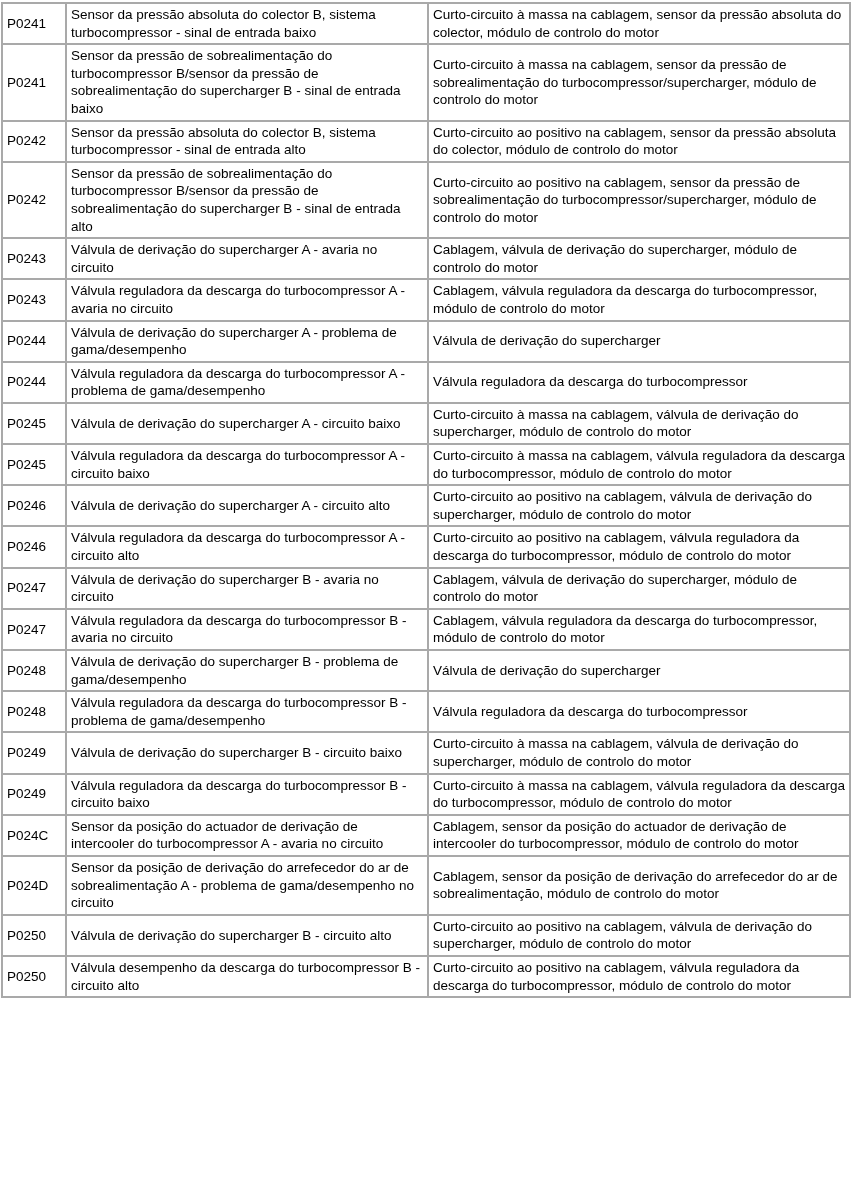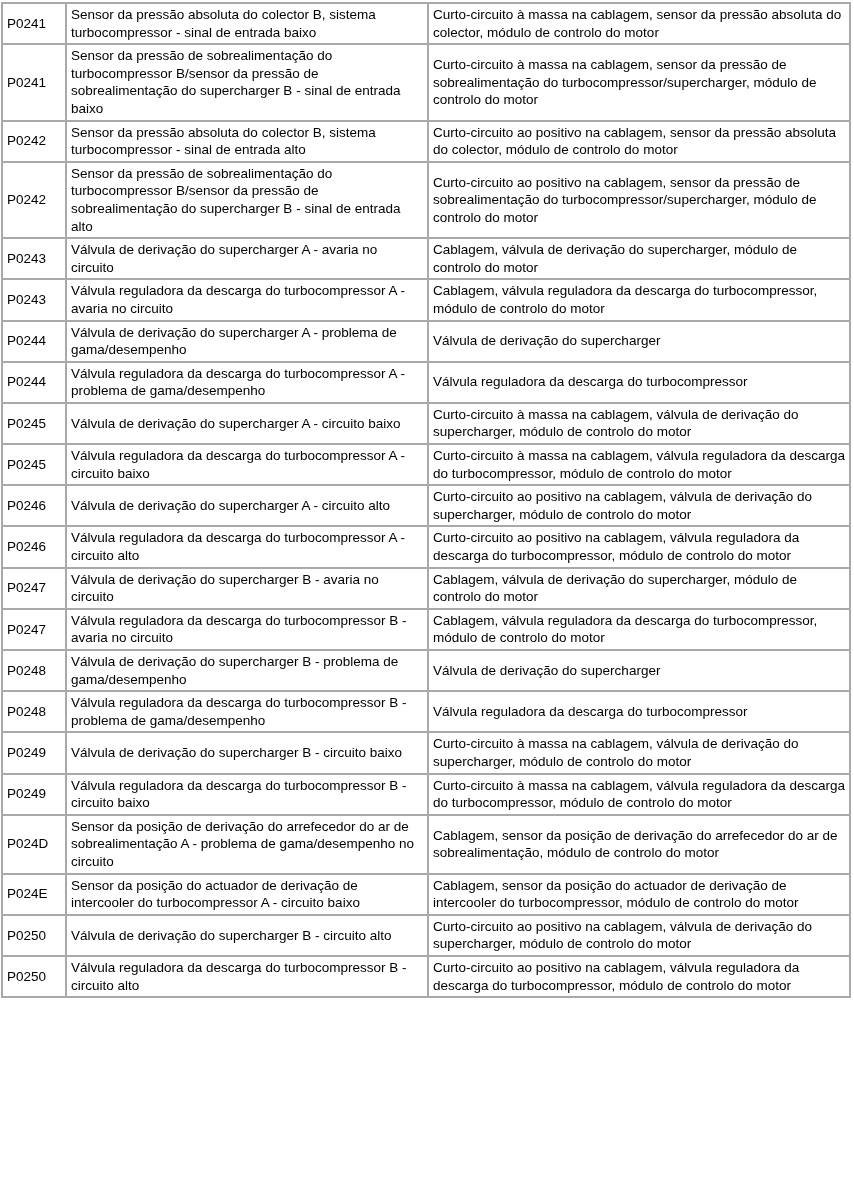--- a/index.html
+++ b/index.html
@@ -145,40 +145,40 @@
   </tr>
 
   <tr>
     <td class="col-code">P0249</td>
     <td class="col-desc">Válvula reguladora da descarga do turbocompressor B - circuito baixo</td>
     <td class="col-cause">Curto-circuito à massa na cablagem, válvula reguladora da descarga do turbocompressor, módulo de controlo do motor</td>
   </tr>
 
 
 
+  <tr>
+    <td class="col-code">P024C</td>
+    <td class="col-desc">Sensor da posição do actuador de derivação de intercooler do turbocompressor A - avaria no circuito</td>
+    <td class="col-cause">Cablagem, sensor da posição do actuador de derivação de intercooler do turbocompressor, módulo de controlo do motor</td>
+  </tr>
 
   <tr>
     <td class="col-code">P024D</td>
     <td class="col-desc">Sensor da posição de derivação do arrefecedor do ar de sobrealimentação A - problema de gama/desempenho no circuito</td>
     <td class="col-cause">Cablagem, sensor da posição de derivação do arrefecedor do ar de sobrealimentação, módulo de controlo do motor</td>
   </tr>
 
-  <tr>
-    <td class="col-code">P024E</td>
-    <td class="col-desc">Sensor da posição do actuador de derivação de intercooler do turbocompressor A - circuito baixo</td>
-    <td class="col-cause">Cablagem, sensor da posição do actuador de derivação de intercooler do turbocompressor, módulo de controlo do motor</td>
-  </tr>
 
 
   <tr>
     <td class="col-code">P0250</td>
     <td class="col-desc">Válvula de derivação do supercharger B - circuito alto</td>
     <td class="col-cause">Curto-circuito ao positivo na cablagem, válvula de derivação do supercharger, módulo de controlo do motor</td>
   </tr>
 
   <tr>
     <td class="col-code">P0250</td>
-    <td class="col-desc">Válvula reguladora da descarga do turbocompressor B - circuito alto</td>
+    <td class="col-desc">Válvula desempenho da descarga do turbocompressor B - circuito alto</td>
     <td class="col-cause">Curto-circuito ao positivo na cablagem, válvula reguladora da descarga do turbocompressor, módulo de controlo do motor</td>
   </tr>
 </tbody>
   </table>
 </div>
 
 </body></html>

